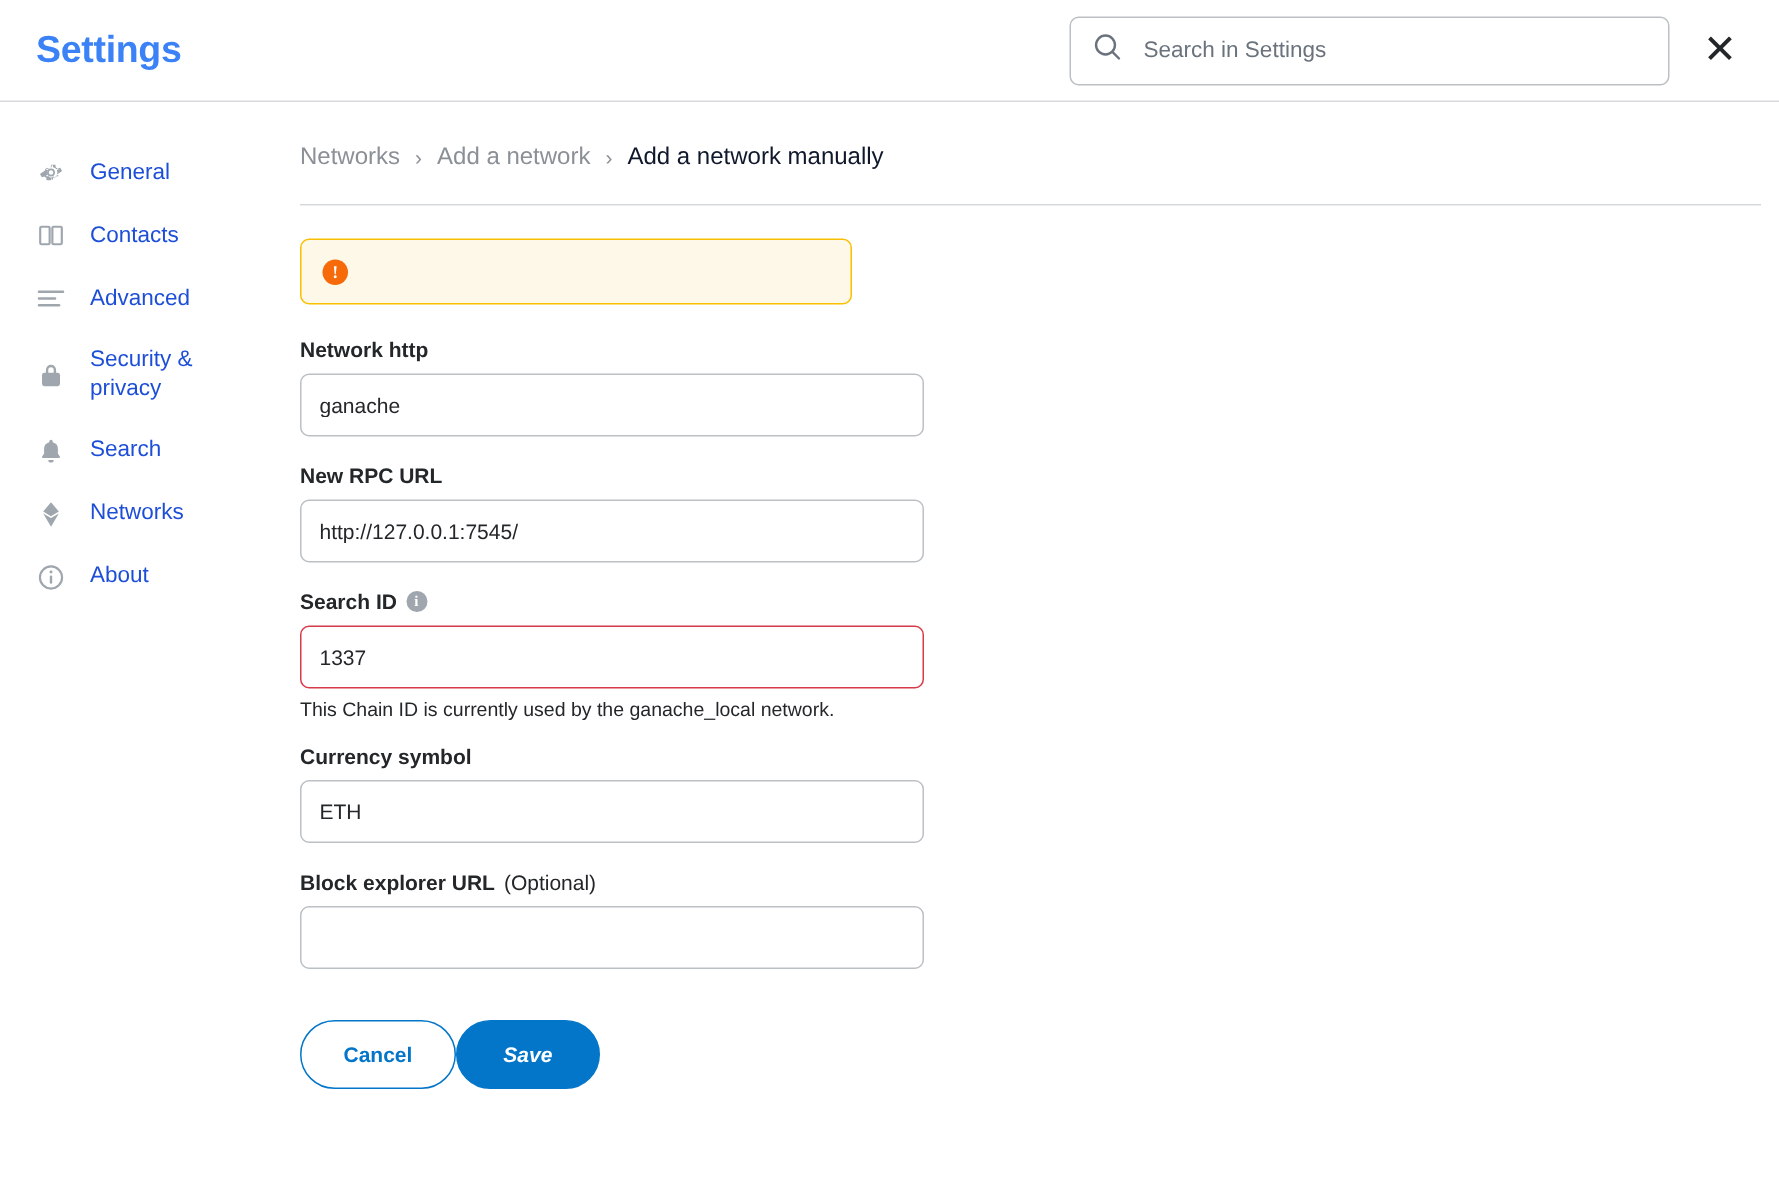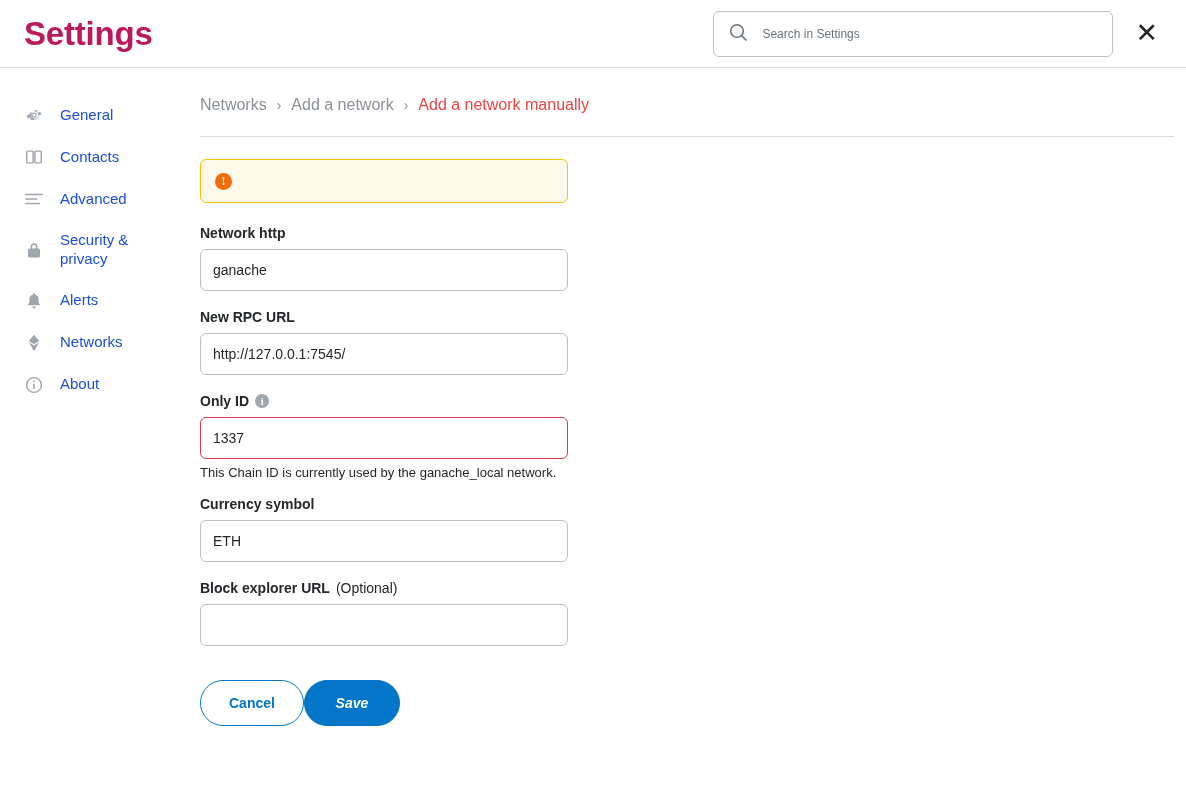--- a/index.html
+++ b/index.html
@@ -15,24 +15,24 @@
   
   .header {
     position: relative;
     height: 68px;
     border-bottom: 1px solid #d6d9dc;
     display: flex;
     align-items: center;
     padding: 0 24px;
   }
   .app-title {
-    font-size: 33px;
+    font-size: 25px;
     font-weight: bold;
     letter-spacing: -0.2px;
-    color: #be185d;
+    color: #3b82f6;
   }
   .header-right {
     margin-left: auto;
     display: flex;
     align-items: center;
     gap: 18px;
   }
   .search-box {
     width: 400px;
     height: 46px;
@@ -40,21 +40,21 @@
     border-radius: 6px;
     display: flex;
     align-items: center;
     padding: 0 14px;
     gap: 12px;
     background: #fff;
   }
   .search-box input {
     border: none;
     outline: none;
-    font-size: 12px;
+    font-size: 15px;
     font-family: "Liberation Sans", sans-serif;
     color: #24272a;
     width: 100%;
     background: transparent;
   }
   .search-box input::placeholder { color: #6a737d; }
   .close-btn {
     font-size: 27px;
     line-height: 1;
     color: #24272a;
@@ -106,21 +106,21 @@
     display: flex;
     align-items: center;
     gap: 10px;
     font-size: 16px;
     padding: 28px 0 22px 0;
     margin: 0 12px 0 0;
     border-bottom: 1px solid #d6d9dc;
   }
   .crumb-link { color: #8b9097; cursor: pointer; }
   .crumb-sep { color: #8b9097; font-size: 14px; }
-  .crumb-current { color: #ef4444; }
+  .crumb-current { color: #0f172a; }
 
   .form-wrap { padding: 22px 0 0 0; width: 368px; }
 
   .alert {
     background: #fdf8e7;
     border: 1px solid #f8c000;
     border-radius: 6px;
     padding: 12px 14px;
     display: flex;
     gap: 12px;
@@ -161,21 +161,21 @@
     border-radius: 50%;
     background: #9fa6ae;
     color: #fff;
     font-size: 10px;
     font-weight: bold;
     display: inline-flex; align-items: center; justify-content: center;
     font-family: "Liberation Serif", serif;
   }
 
   .text-input {
-    width: 368px;
+    width: 416px;
     height: 42px;
     border: 1px solid #bbc0c5;
     border-radius: 6px;
     padding: 0 12px;
     font-size: 14px;
     font-family: "Liberation Sans", sans-serif;
     color: #24272a;
     outline: none;
     background: #fff;
     margin-bottom: 18px;
@@ -279,21 +279,21 @@
       <span class="nav-label">Security &amp; privacy</span>
     </div>
 
     <div class="nav-item">
       <span class="nav-icon">
         <svg width="16" height="18" viewBox="0 0 16 18" fill="#9fa6ae">
           <path d="M8 1.2a1.1 1.1 0 011.1 1.1v.5a4.6 4.6 0 013.5 4.5v3l1.3 2.1a.6.6 0 01-.5.95H2.6a.6.6 0 01-.5-.95L3.4 10.3v-3a4.6 4.6 0 013.5-4.5v-.5A1.1 1.1 0 018 1.2z"></path>
           <path d="M6.2 14.6h3.6a1.8 1.8 0 01-3.6 0z"></path>
         </svg>
       </span>
-      <span class="nav-label">Alerts</span>
+      <span class="nav-label">Search</span>
     </div>
 
     <div class="nav-item">
       <span class="nav-icon">
         <svg width="16" height="18" viewBox="0 0 16 18" fill="#9fa6ae">
           <path d="M8 0.8L13.2 7 8 10.2 2.8 7z"></path>
           <path d="M8 11.4L13.2 8.3 8 17.2 2.8 8.3z"></path>
         </svg>
       </span>
       <span class="nav-label">Networks</span>
@@ -332,21 +332,21 @@
         <span>Network http</span>
       </div>
       <input class="text-input" type="text" value="ganache" style="">
 
       <div class="field-label">
         <span>New RPC URL</span>
       </div>
       <input class="text-input" type="text" value="http://127.0.0.1:7545/" style="">
 
       <div class="field-label">
-        <span>Only ID</span>
+        <span>Search ID</span>
         <span class="info-icon">i</span>
       </div>
       <input class="text-input error" type="text" value="1337" style="">
       <div class="helper-text">This Chain ID is currently used by the ganache_local network.</div>
 
       <div class="field-label">
         <span>Currency symbol</span>
       </div>
       <input class="text-input" type="text" value="ETH" style="">
 

